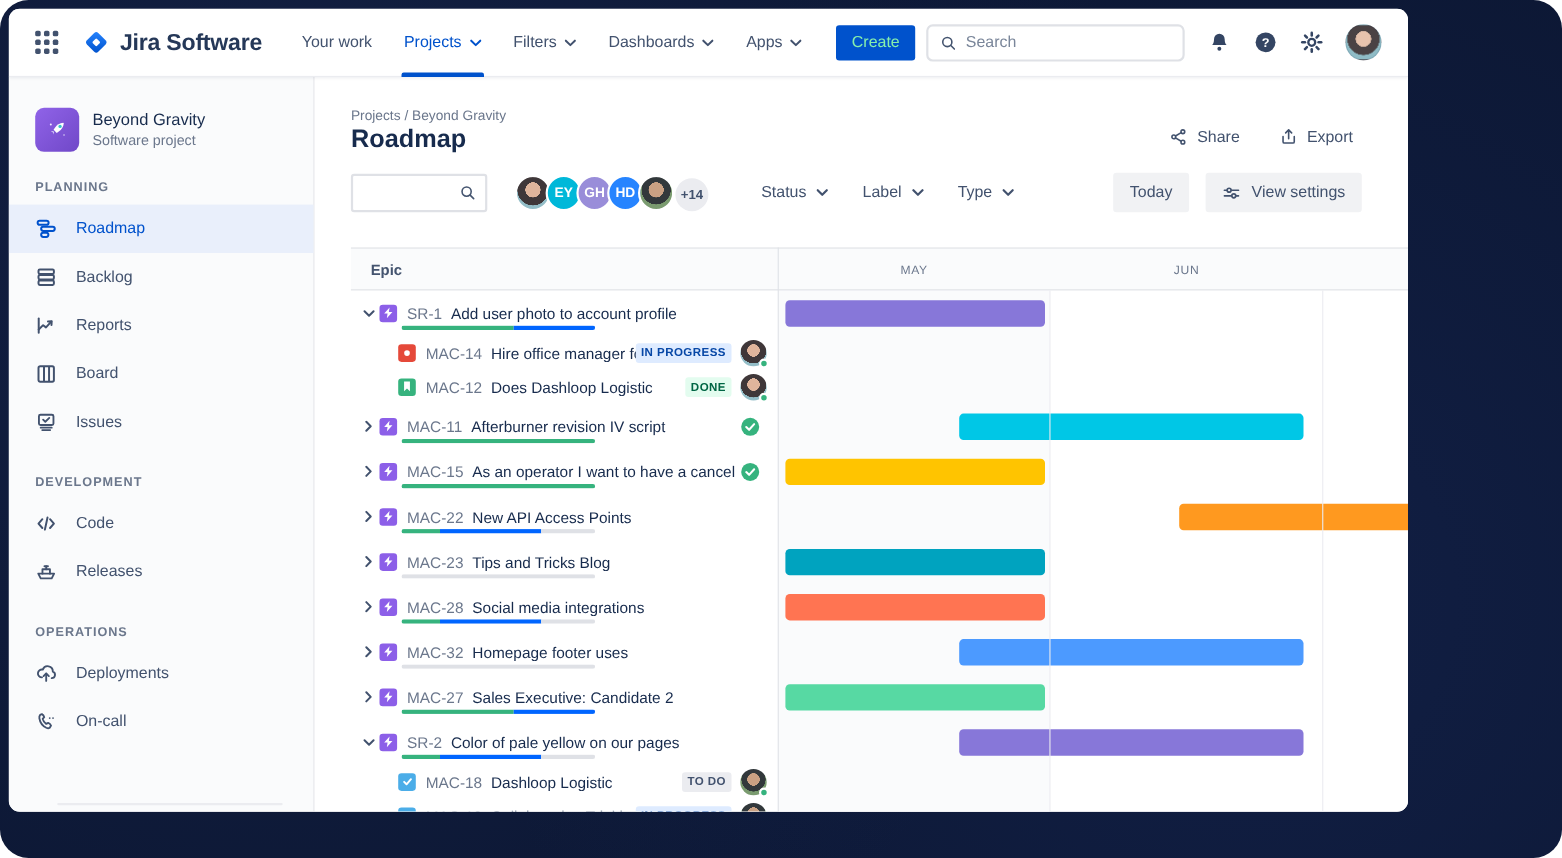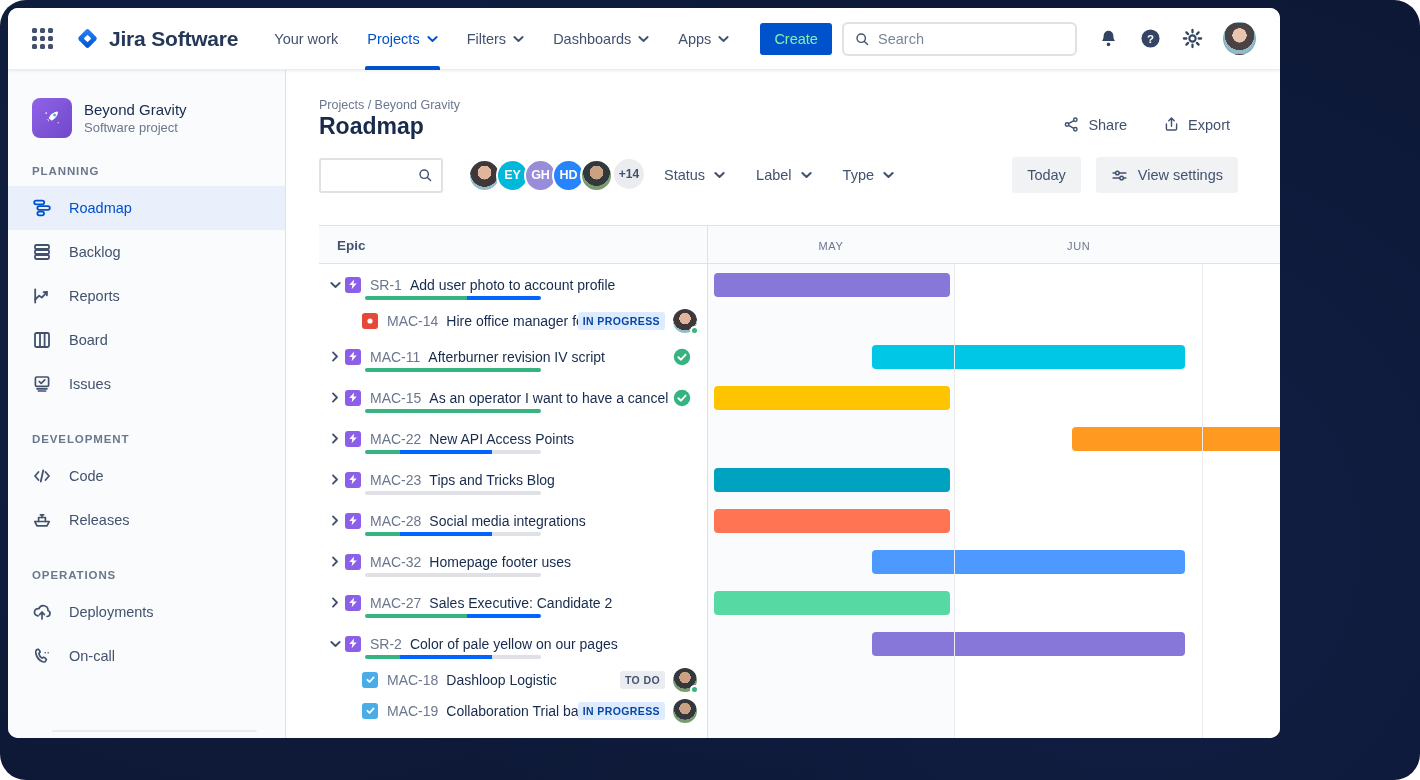--- a/index.html
+++ b/index.html
@@ -47,27 +47,27 @@
   .main { flex:1; position:relative; background:#fff; overflow:hidden; }
   .breadcrumb { position:absolute; left:33px; top:28px; font-size:12.5px; color:#6B778C; cursor:pointer; }
   .page-title { position:absolute; left:33px; top:43px; font-size:23px; font-weight:600; color:#172B4D; }
   .header-actions { position:absolute; right:50px; top:46px; display:flex; gap:36px; }
   .action-link { display:flex; align-items:center; gap:8px; font-size:14.5px; color:#42526E; font-weight:500; cursor:pointer; }
 
   .toolbar { position:absolute; left:33px; right:42px; top:87px; height:36px; display:flex; align-items:center; }
   .tl-search { width:124px; height:35px; border:2px solid #DFE1E6; border-radius:3px; display:flex; align-items:center;
                padding:0 8px; background:#fff; }
   .tl-search input { border:none; outline:none; width:80px; flex:1; font-size:14px; font-family:inherit; background:transparent; color:#172B4D; }
-  .avatar-stack { display:flex; align-items:flex-start; margin-left:25px; }
+  .avatar-stack { display:flex; align-items:flex-end; margin-left:25px; }
   .stack-av { width:33px; height:33px; border-radius:50%; border:2px solid #fff; margin-left:-5px; display:flex;
               align-items:center; justify-content:center; font-size:12.5px; font-weight:600; color:#fff; cursor:pointer; flex-shrink:0; }
   .stack-av:first-child { margin-left:0; }
   .stack-more { width:30px; height:30px; border-radius:50%; background:#EBECF0; color:#42526E; font-size:12px; font-weight:600;
                 display:flex; align-items:center; justify-content:center; margin-left:1px; cursor:pointer; }
-  .filters { display:flex; gap:31px; margin-left:20px; }
+  .filters { display:flex; gap:31px; margin-left:48px; }
   .filter-item { display:flex; align-items:center; gap:9px; font-size:14.5px; color:#42526E; font-weight:500; cursor:pointer; }
   .toolbar-right { margin-left:auto; display:flex; gap:15px; }
   .btn-subtle { background:#F1F2F4; border:none; border-radius:3px; height:36px; display:flex; align-items:center;
                 padding:0 15px; font-size:14.5px; color:#42526E; font-weight:500; gap:10px; cursor:pointer; font-family:inherit; }
 
   
   .rtable { position:absolute; left:33px; right:0; top:155px; bottom:0; }
   .thead { height:39px; background:#FAFBFC; border-top:1px solid #DFE1E6; border-bottom:1px solid #DFE1E6; position:relative; }
   .th-epic { position:absolute; left:18px; top:12px; font-size:13.5px; font-weight:600; color:#44546F; }
   .th-month { position:absolute; top:14px; width:248px; text-align:center; font-size:11px; font-weight:400; color:#6B778C; letter-spacing:.6px; }
@@ -450,20 +450,36 @@
                   </span>
                   <span class="issue-key">MAC-14</span>
                   <span class="issue-title">Hire office manager for</span>
                   <span class="status-badge" style="background:#DEEBFF;color:#0747A6">IN PROGRESS</span>
                   <span class="row-avatar av-photo-a">
                     <span class="dot"></span>
                   </span>
                 </div>
                 <div class="row-right"></div>
               </div>
+              <div class="row child">
+                <div class="row-left">
+                  <span class="type-icon" style="background:#36B37E">
+                    <svg width="10" height="11" viewBox="0 0 12 13">
+                      <path d="M2.8 1 h6.4 v10.4 L6 8.6 L2.8 11.4 Z" fill="#fff"></path>
+                    </svg>
+                  </span>
+                  <span class="issue-key">MAC-12</span>
+                  <span class="issue-title">Does Dashloop Logistic</span>
+                  <span class="status-badge" style="background:#E3FCEF;color:#006644">DONE</span>
+                  <span class="row-avatar av-photo-a">
+                    <span class="dot"></span>
+                  </span>
+                </div>
+                <div class="row-right"></div>
+              </div>
               <div class="row epic">
                 <div class="row-left">
                   <span class="chev">
                     <svg width="8" height="11" viewBox="0 0 8 12" fill="none">
                       <path d="M1.8 1.5 L6.2 6 L1.8 10.5" stroke="#42526E" stroke-width="2" stroke-linecap="round" stroke-linejoin="round"></path>
                     </svg>
                   </span>
                   <span class="type-icon" style="background:#8C5FE8">
                     <svg width="10" height="11" viewBox="0 0 12 13">
                       <polygon points="7.4,0.5 1.5,7.2 5.2,7.2 4.4,12.3 10.5,5.4 6.6,5.4" fill="#fff"></polygon>

